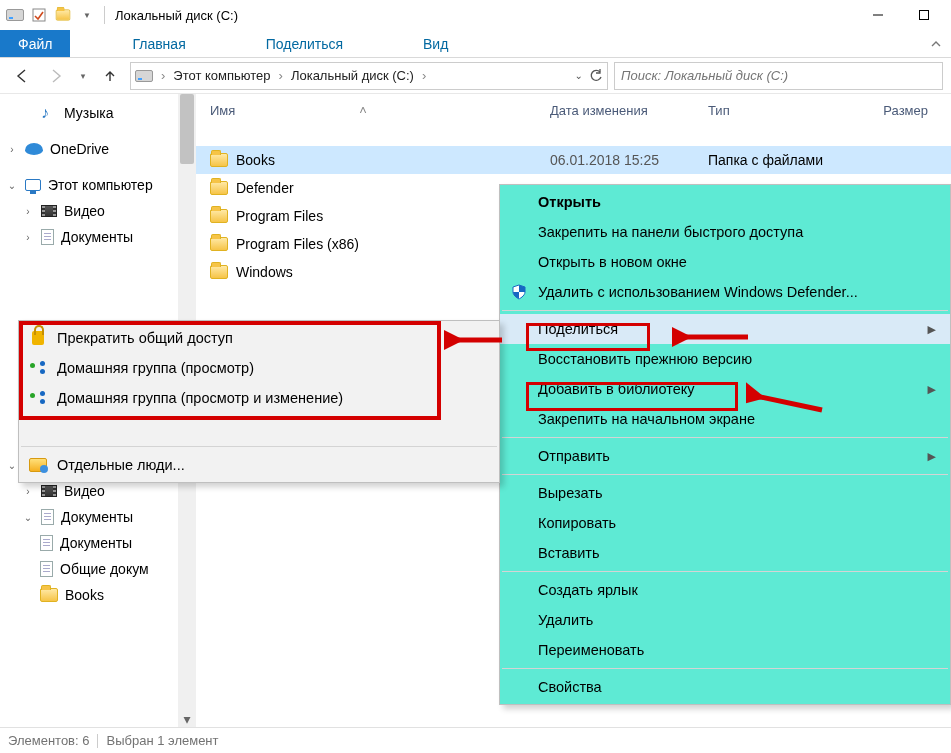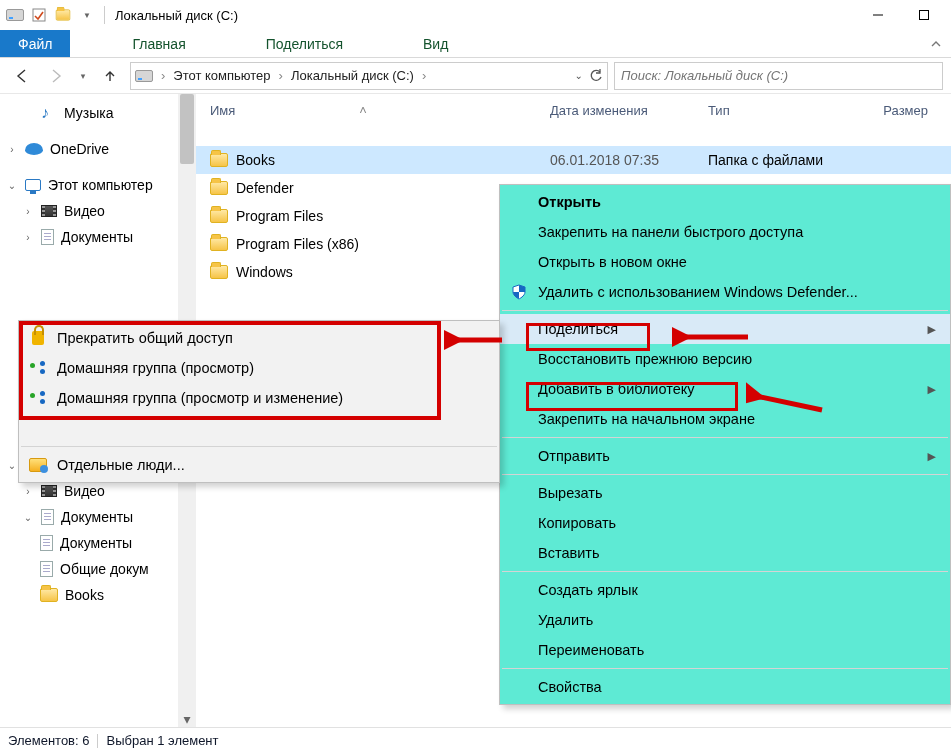--- a/index.html
+++ b/index.html
@@ -11,21 +11,21 @@
   .qat-item { width:22px; height:22px; display:flex; align-items:center; justify-content:center; }
   .titlebar .sep { width:1px; height:18px; background:#ccc; margin:0 6px; }
   .titlebar .title { margin-left:4px; font-size:13px; color:#000; }
   .titlebar .winbtns { margin-left:auto; display:flex; }
   .winbtn { width:46px; height:30px; display:flex; align-items:center; justify-content:center; }
   .winbtn svg { stroke:#000; stroke-width:1; fill:none; }
 
   
   .ribbon { height:28px; display:flex; align-items:stretch; border-bottom:1px solid #d9d9d9;gap:44px; }
   .ribbon .filetab { background:#1979ca; color:#fff; padding:5px 18px; font-size:14px; display:flex; align-items:center; }
-  .ribbon .tab { padding:5px 18px; color:#14532d; font-size:14px; display:flex; align-items:center; }
+  .ribbon .tab { padding:5px 18px; color:#0369a1; font-size:14px; display:flex; align-items:center; }
   .ribbon .expand { margin-left:auto; width:30px; display:flex; align-items:center; justify-content:center; color:#666; }
 
   
   .navrow { height:36px; display:flex; align-items:center; padding:4px 8px; gap:6px; border-bottom:1px solid #e8e8e8; }
   .navbtn { width:28px; height:28px; display:flex; align-items:center; justify-content:center; color:#555; }
   .navbtn.disabled { color:#bbb; }
   .address { flex:0 0 478px; height:28px; border:1px solid #ccc; display:flex; align-items:center; padding:0 4px; gap:6px; font-size:13px; color:#222; }
   .address .crumb-sep { color:#888; margin:0 2px; }
   .address .drop { margin-left:auto; display:flex; gap:6px; align-items:center; color:#555; }
   .search { flex:1; height:28px; border:1px solid #ccc; display:flex; align-items:center; padding:0 6px; gap:6px; }
@@ -71,21 +71,21 @@
   .submenu { position:absolute; left:18px; top:320px; width:482px; background:#f2f2f2; border:1px solid #bfbfbf; box-shadow:4px 4px 6px rgba(0,0,0,0.18); z-index:12; padding:2px 0; }
   .submenu .mi { display:flex; align-items:center; height:30px; padding:0 14px 0 38px; font-size:14.5px; color:#000; position:relative; }
   .submenu .mi .mico { position:absolute; left:10px; width:18px; height:18px; display:flex; align-items:center; justify-content:center; }
   .submenu .msep { height:1px; background:#d4d4d4; margin:3px 2px; }
   .subredbox { position:absolute; border:4px solid #d40000; pointer-events:none; z-index:13; }
 
   
   .redarrow { position:absolute; z-index:14; }
 
   
-  .status { position:absolute; left:0; right:0; bottom:0; height:26px; border-top:1px solid #e1e1e1; display:flex; align-items:center; padding:0 8px; font-size:13px; color:#0f172a; gap:8px; }
+  .status { position:absolute; left:0; right:0; bottom:0; height:26px; border-top:1px solid #e1e1e1; display:flex; align-items:center; padding:0 8px; font-size:13px; color:#737373; gap:8px; }
   .status .ssep { width:1px; height:14px; background:#ccc; }
 
   
   .ico-folder { width:18px; height:14px; background:linear-gradient(#ffe9a6,#f6c447); border:1px solid #e0b221; border-radius:2px; position:relative; }
   .ico-folder:before { content:""; position:absolute; left:0; top:-4px; width:8px; height:4px; background:#f6c447; border:1px solid #e0b221; border-bottom:none; border-radius:2px 2px 0 0; }
   .ico-drive { width:18px; height:12px; background:#d6d6d6; border:1px solid #999; border-radius:2px; position:relative; }
   .ico-drive:after{content:"";position:absolute;left:2px;bottom:1px;width:4px;height:2px;background:#41a0ff;}
   .ico-music { width:16px; height:16px; color:#2a79c4; font-size:16px; line-height:16px; }
   .ico-onedrive{ width:18px;height:12px; background:#2f8ad8; border-radius:50% 50% 50% 50% / 60% 60% 40% 40%; }
   .ico-monitor{ width:16px;height:12px;border:1.5px solid #2a79c4;border-radius:2px;position:relative;}
@@ -266,21 +266,21 @@
       <div class="col date">Дата изменения</div>
       <div class="col type">Тип</div>
       <div class="col size">Размер</div>
     </div>
     <div style="height:20px"></div>
     <div class="filerow selected">
       <div class="fname">
           <span class="ico-folder"></span>
           <span>Books</span>
         </div>
-      <div class="fdate">06.01.2018 07:35</div>
+      <div class="fdate">06.01.2018 15:25</div>
       <div class="ftype">Папка с файлами</div>
     </div>
     <div class="filerow">
         <div class="fname">
           <span class="ico-folder"></span>
           <span>Defender</span>
         </div>
       </div>
     <div class="filerow">
         <div class="fname">

